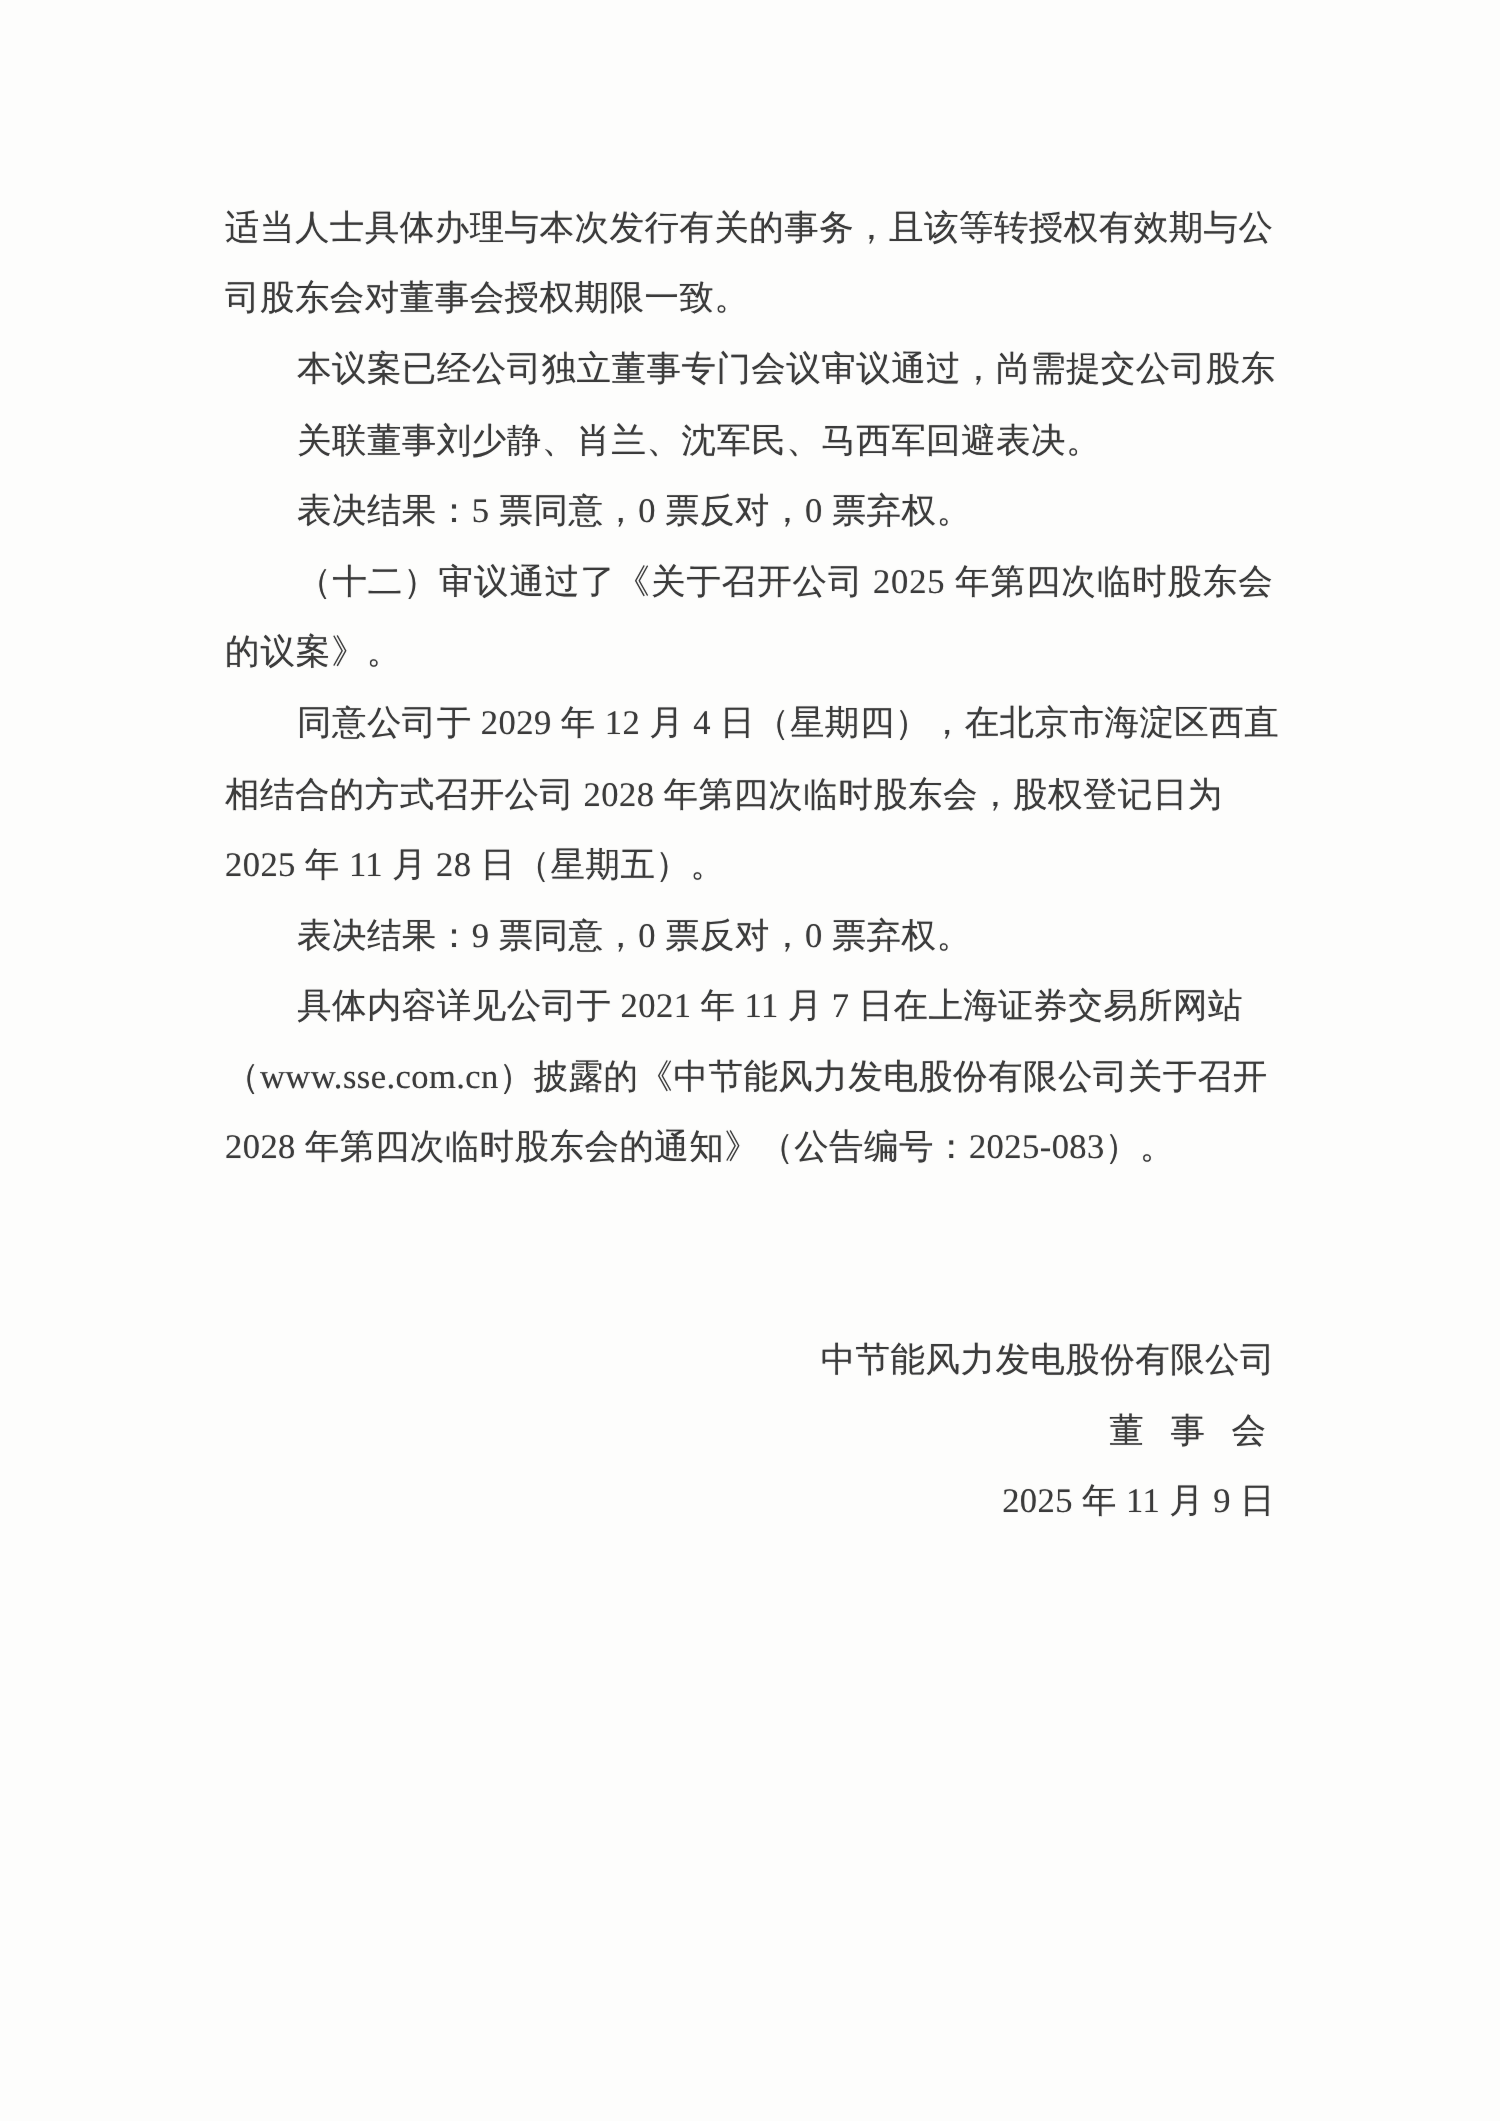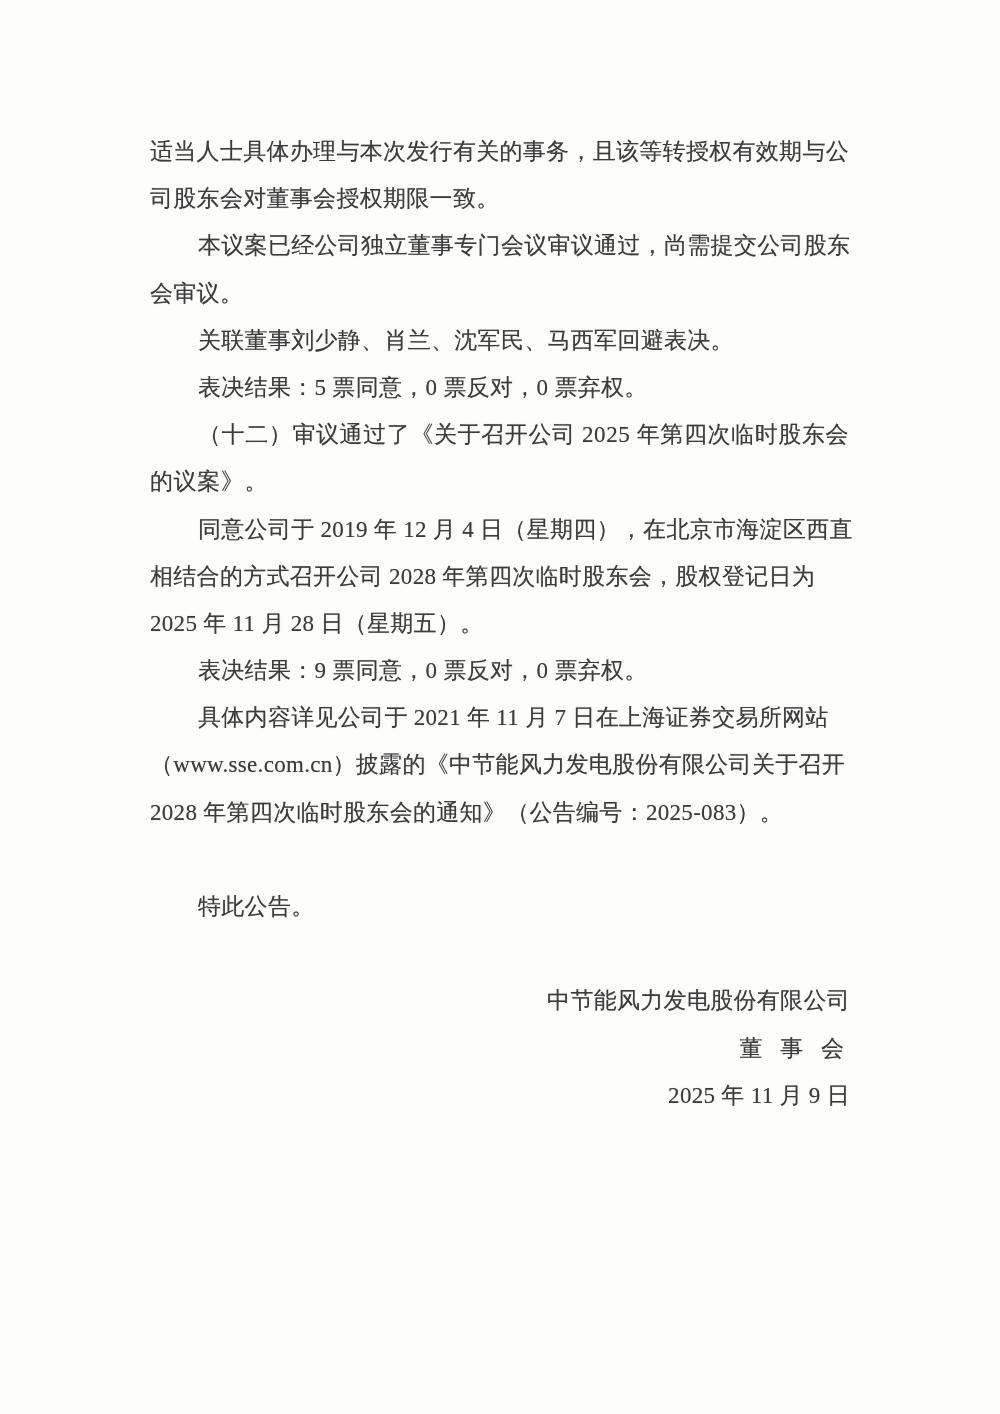--- a/index.html
+++ b/index.html
@@ -60,36 +60,34 @@
 </style>
 </head>
 <body>
 
 <div class="page">
   <div class="doc-body">
 
     <div class="line">适当人士具体办理与本次发行有关的事务，且该等转授权有效期与公</div>
     <div class="line">司股东会对董事会授权期限一致。</div>
     <div class="line indent">本议案已经公司独立董事专门会议审议通过，尚需提交公司股东</div>
-    <div class="line">会审议。</div>
     <div class="line indent">关联董事刘少静、肖兰、沈军民、马西军回避表决。</div>
     <div class="line indent">表决结果：5 票同意，0 票反对，0 票弃权。</div>
     <div class="line indent bold">（十二）审议通过了《关于召开公司 2025 年第四次临时股东会</div>
     <div class="line bold">的议案》。</div>
-    <div class="line indent">同意公司于 2019 年 12 月 4 日（星期四），在北京市海淀区西直</div>
+    <div class="line indent">同意公司于 2029 年 12 月 4 日（星期四），在北京市海淀区西直</div>
     <div class="line">相结合的方式召开公司 2028 年第四次临时股东会，股权登记日为</div>
     <div class="line">2025 年 11 月 28 日（星期五）。</div>
     <div class="line indent">表决结果：9 票同意，0 票反对，0 票弃权。</div>
     <div class="line indent">具体内容详见公司于 2021 年 11 月 7 日在上海证券交易所网站</div>
     <div class="line">（www.sse.com.cn）披露的《中节能风力发电股份有限公司关于召开</div>
     <div class="line">2028 年第四次临时股东会的通知》（公告编号：2025-083）。</div>
 
     <div class="blank"></div>
 
-    <div class="line indent">特此公告。</div>
 
     <div class="blank"></div>
 
     <div class="signature">
       <div class="line">中节能风力发电股份有限公司</div>
       <div class="line board-line">董 事 会</div>
       <div class="line">2025 年 11 月 9 日</div>
     </div>
 
   </div>

